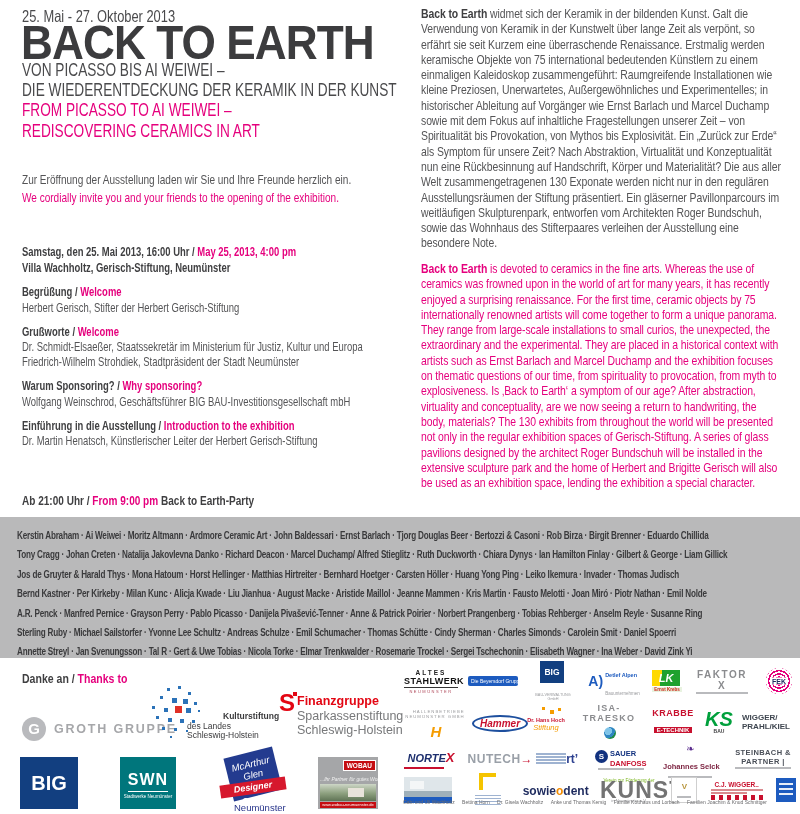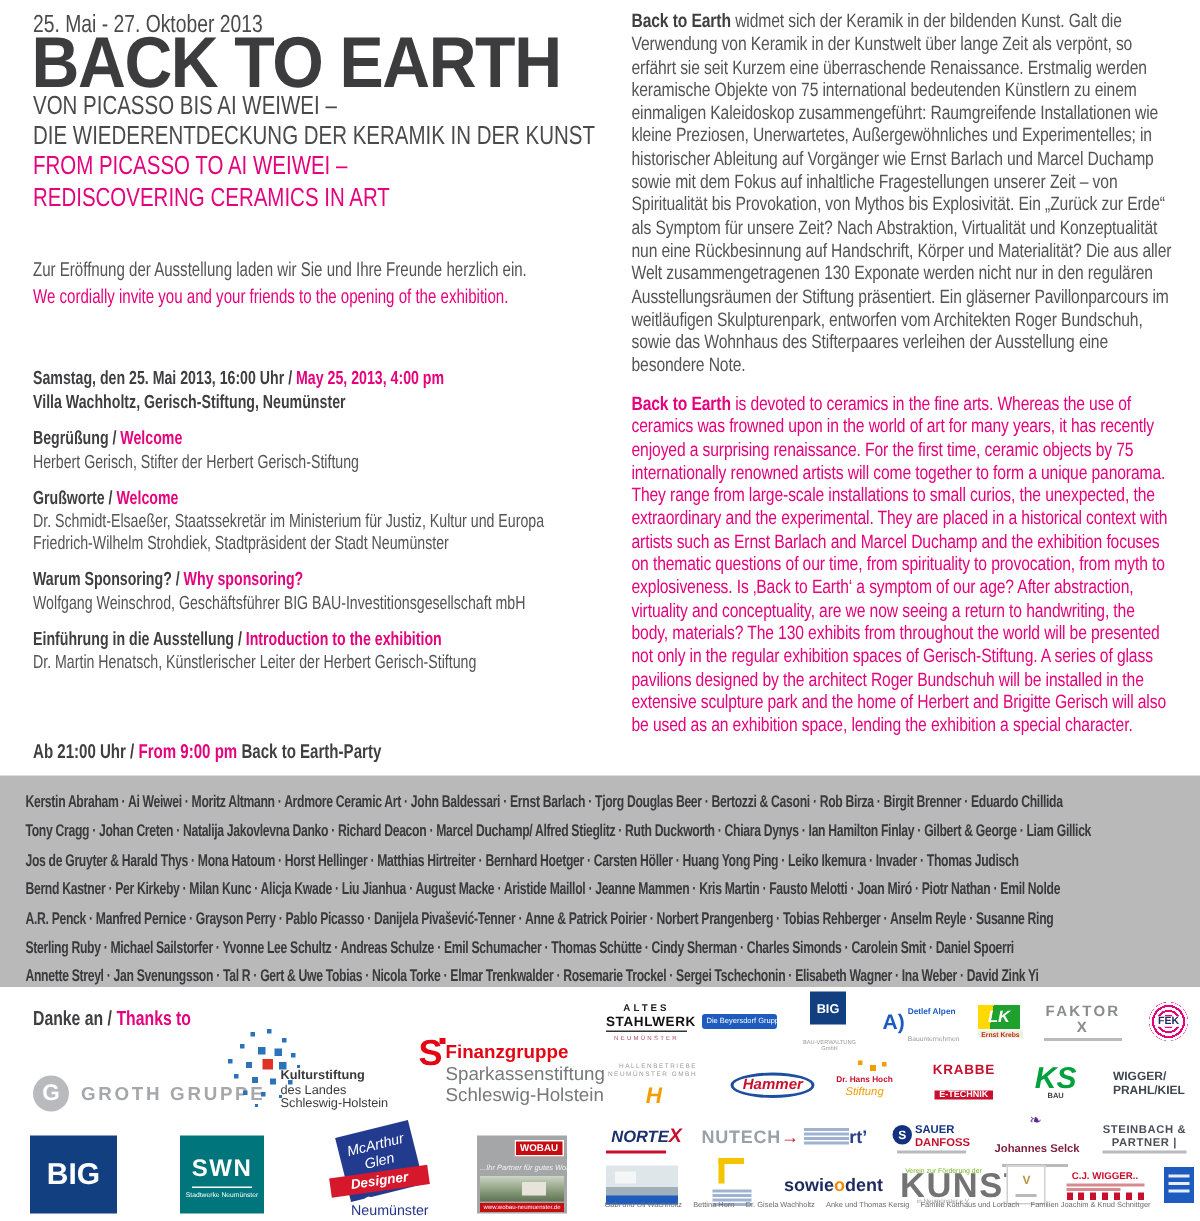--- a/index.html
+++ b/index.html
@@ -40,21 +40,21 @@
         line-height:19.4px;color:#3a3a3c;}
 
   
   #thanks{left:22px;top:671px;font-size:13.5px;font-weight:700;transform:scaleX(.78);width:300px;}
   .logo{position:absolute;}
   #groth-circle{left:22px;top:717px;width:24px;height:24px;border-radius:50%;background:#b9babd;
                 color:#ffffff;font-weight:700;font-size:15px;line-height:24px;text-align:center;}
   #groth-text{left:54px;top:722px;font-size:12.5px;font-weight:700;letter-spacing:1.8px;color:#a6a7aa;}
   .kdot{position:absolute;background:#2b72b8;}
   #kultur-text{left:187px;top:712px;font-size:8.5px;line-height:9.5px;color:#3a3a3c;}
-  #kultur-text .t1{font-weight:700;}
+  #kultur-text .t1{font-weight:700;margin-left:36px;}
   #spk-s{left:279px;top:692px;font-size:24px;font-weight:700;color:#e30613;line-height:22px;}
   #spk-dot{left:293px;top:692px;width:4px;height:4px;background:#e30613;}
   #spk-text{left:297px;top:694px;font-size:12.5px;line-height:14.5px;color:#77787a;}
   #spk-text .t1{color:#e30613;font-weight:700;}
 
   #big-sq{left:20px;top:757px;width:58px;height:52px;background:#123f80;color:#fff;
           display:flex;align-items:center;justify-content:center;font-size:20px;}
   #big-sq .bb{font-weight:700;}
   #swn-sq{left:120px;top:757px;width:56px;height:52px;background:#00767c;color:#fff;text-align:center;}
   #swn-sq .nm{font-weight:700;font-size:16px;letter-spacing:1px;margin-top:14px;border-bottom:1px solid #fff;
@@ -332,20 +332,23 @@
   <div class="mini" style="width:46px;">
     <span class="hammer-oval">Hammer</span>
   </div>
   <div class="mini hoch" style="width:44px;height:30px;">
     <div class="sq" style="left:18px;top:0;width:3px;height:3px;"></div>
     <div class="sq" style="left:26px;top:3px;width:4px;height:4px;"></div>
     <div class="sq" style="left:34px;top:1px;width:3px;height:3px;"></div>
     <div class="l1">Dr. Hans Hoch</div>
     <div class="l2">Stiftung</div>
   </div>
+  <div class="mini" style="width:70px;">
+    <span class="isa-t">ISA-TRAESKO</span><span class="isa-globe"></span>
+  </div>
   <div class="mini krabbe" style="width:46px;">
     <div class="k1">KRABBE</div>
     <div class="k2">E-TECHNIK</div>
   </div>
   <div class="mini" style="width:34px;text-align:center;">
     <div class="ks-t">KS</div>
     <div class="ks-sub">BAU</div>
   </div>
   <div class="mini mart" style="width:54px;">
     <div>WIGGER/</div>

